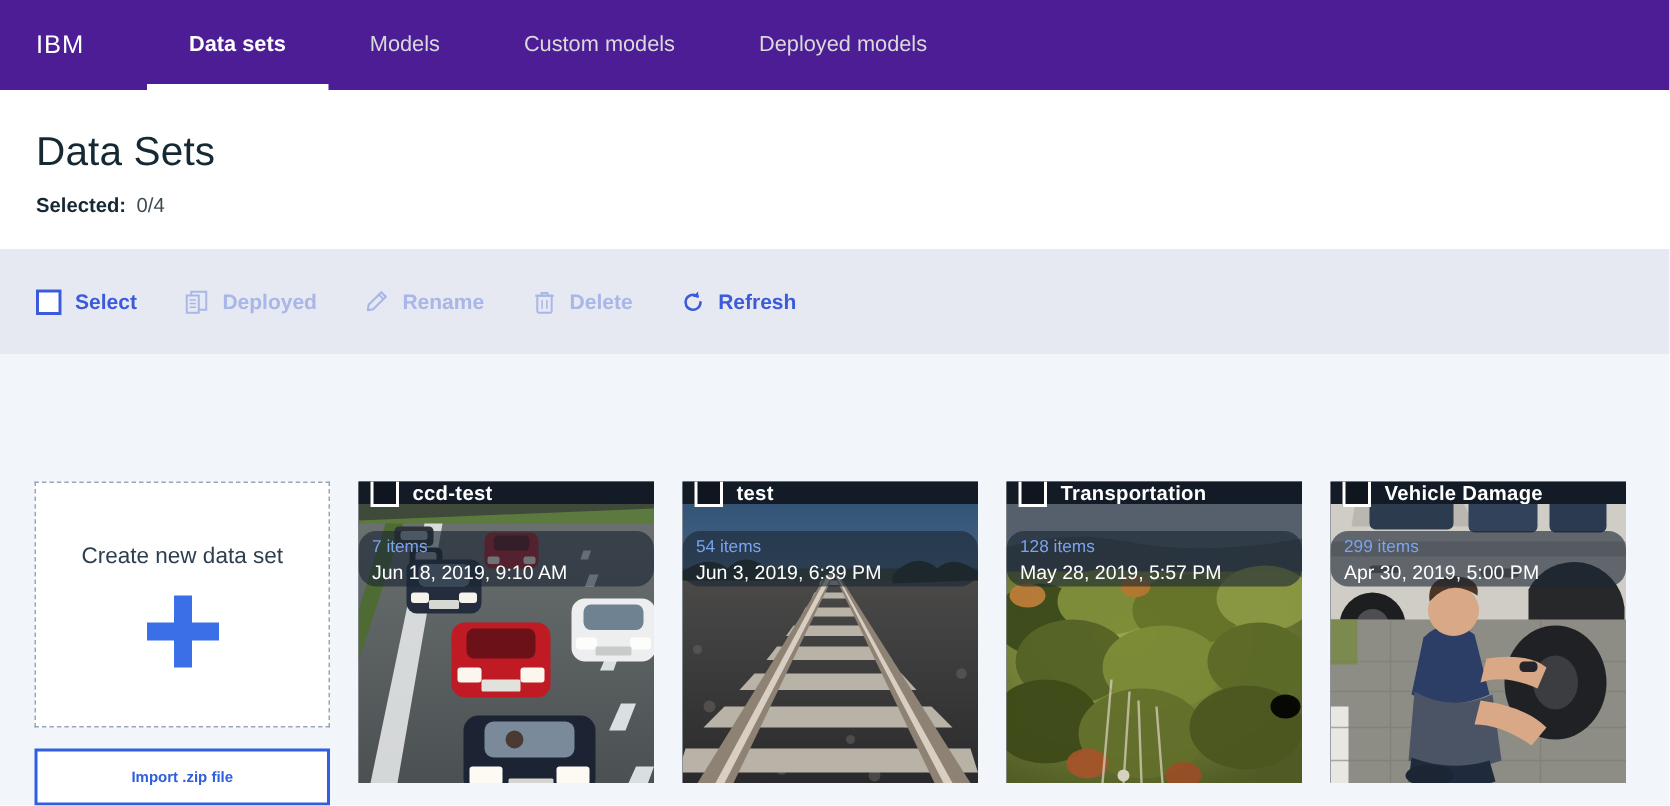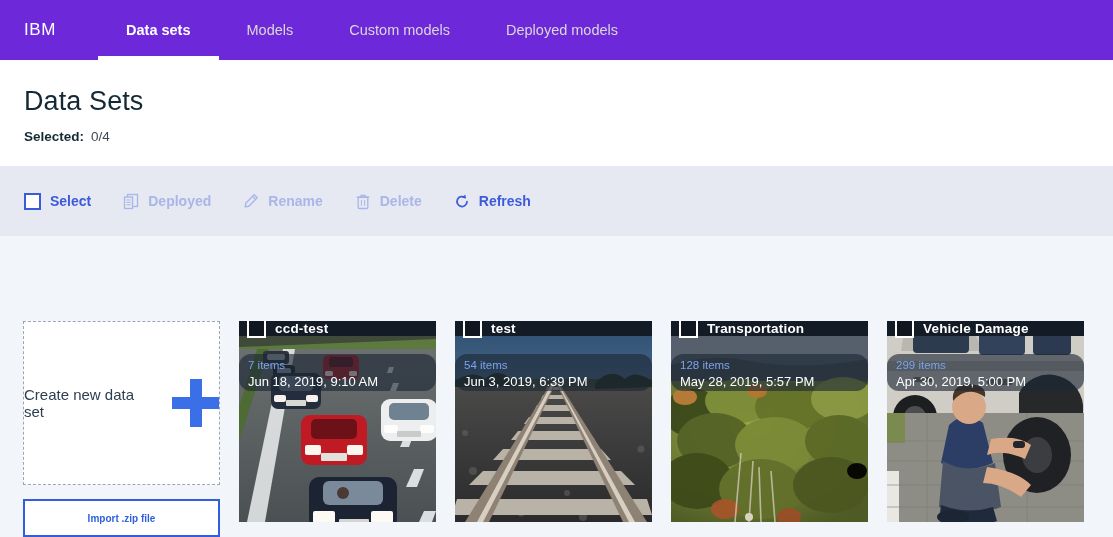--- a/index.html
+++ b/index.html
@@ -7,21 +7,21 @@
     width: 1113px; height: 537px;
     overflow: hidden;
     background: #ffffff;
     font-family: "Liberation Sans", sans-serif;
     -webkit-font-smoothing: antialiased;
   }
 
   
   .topnav {
     height: 60px; width: 100%;
-    background: #6d28d9;
+    background: #4c1d95;
     display: flex; align-items: stretch;
     position: relative;
   }
   .brand {
     display: flex; align-items: center;
     padding-left: 24px;
     color: #ffffff;
     font-size: 17px;
     letter-spacing: .1px;
     white-space: nowrap;
@@ -109,21 +109,21 @@
   
   .create-col {
     width: 197px;
     display: flex; flex-direction: column;
     gap: 14px;
   }
   .create-card {
     flex: 1;
     border: 1px dashed #9aa5b8;
     background: #ffffff;
-    display: flex; 
+    display: flex; flex-direction: column;
     align-items: center; justify-content: center;
     gap: 18px;
     cursor: pointer;
   }
   .create-card .c-label {
     font-size: 15px; color: #2c3e50; font-weight: 400;
   }
   .plus-wrap { width: 48px; height: 48px; position: relative; }
   .plus-wrap::before, .plus-wrap::after {
     content: ""; position: absolute; background: #3b6fe8;

